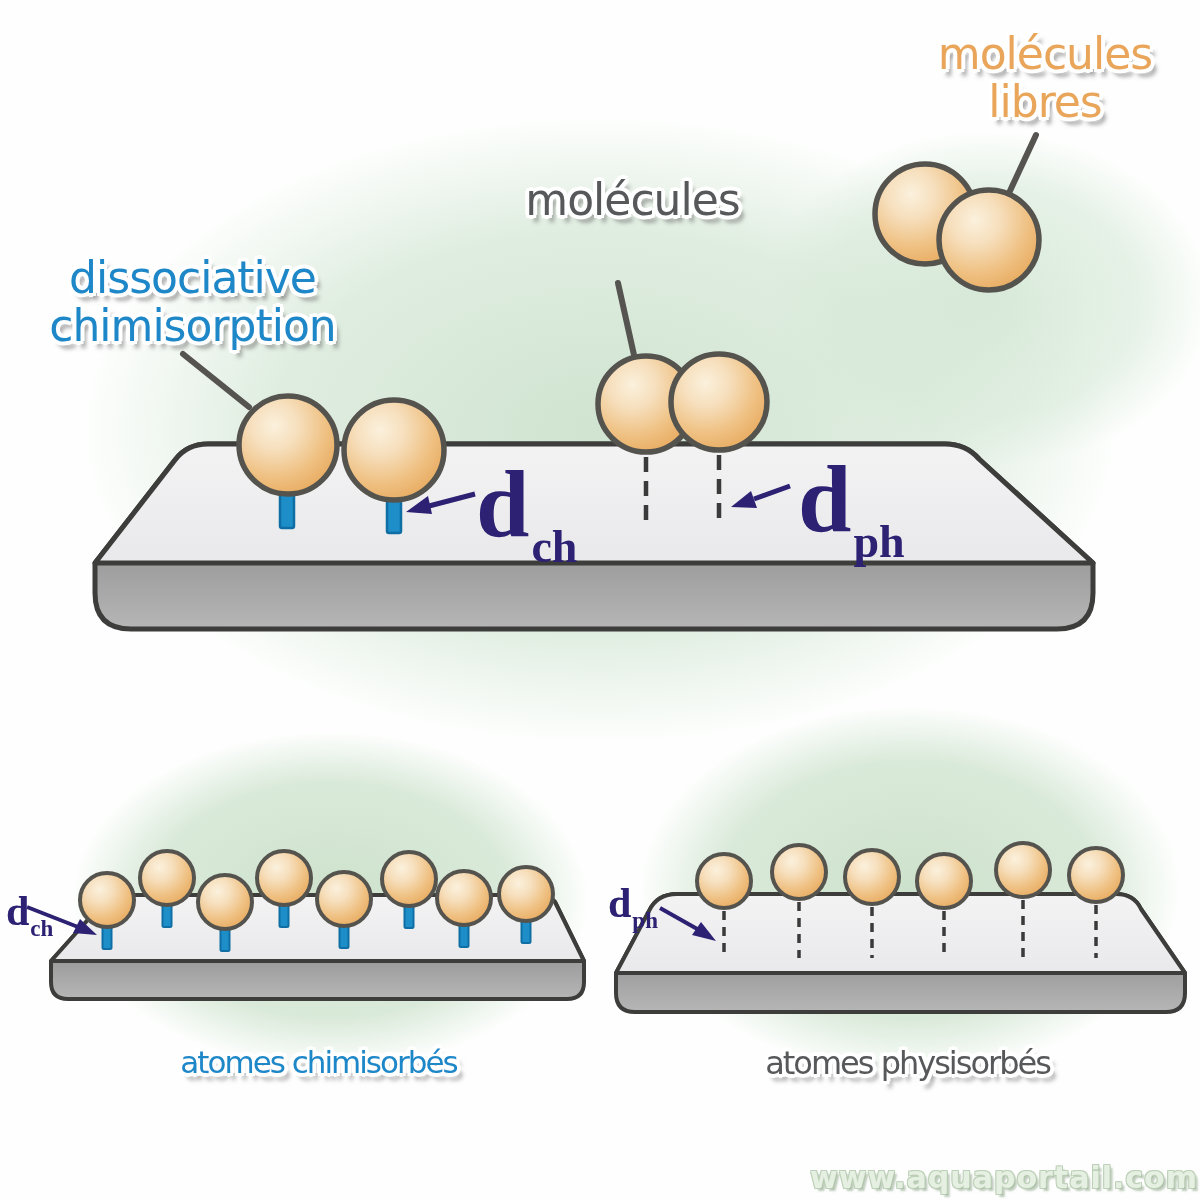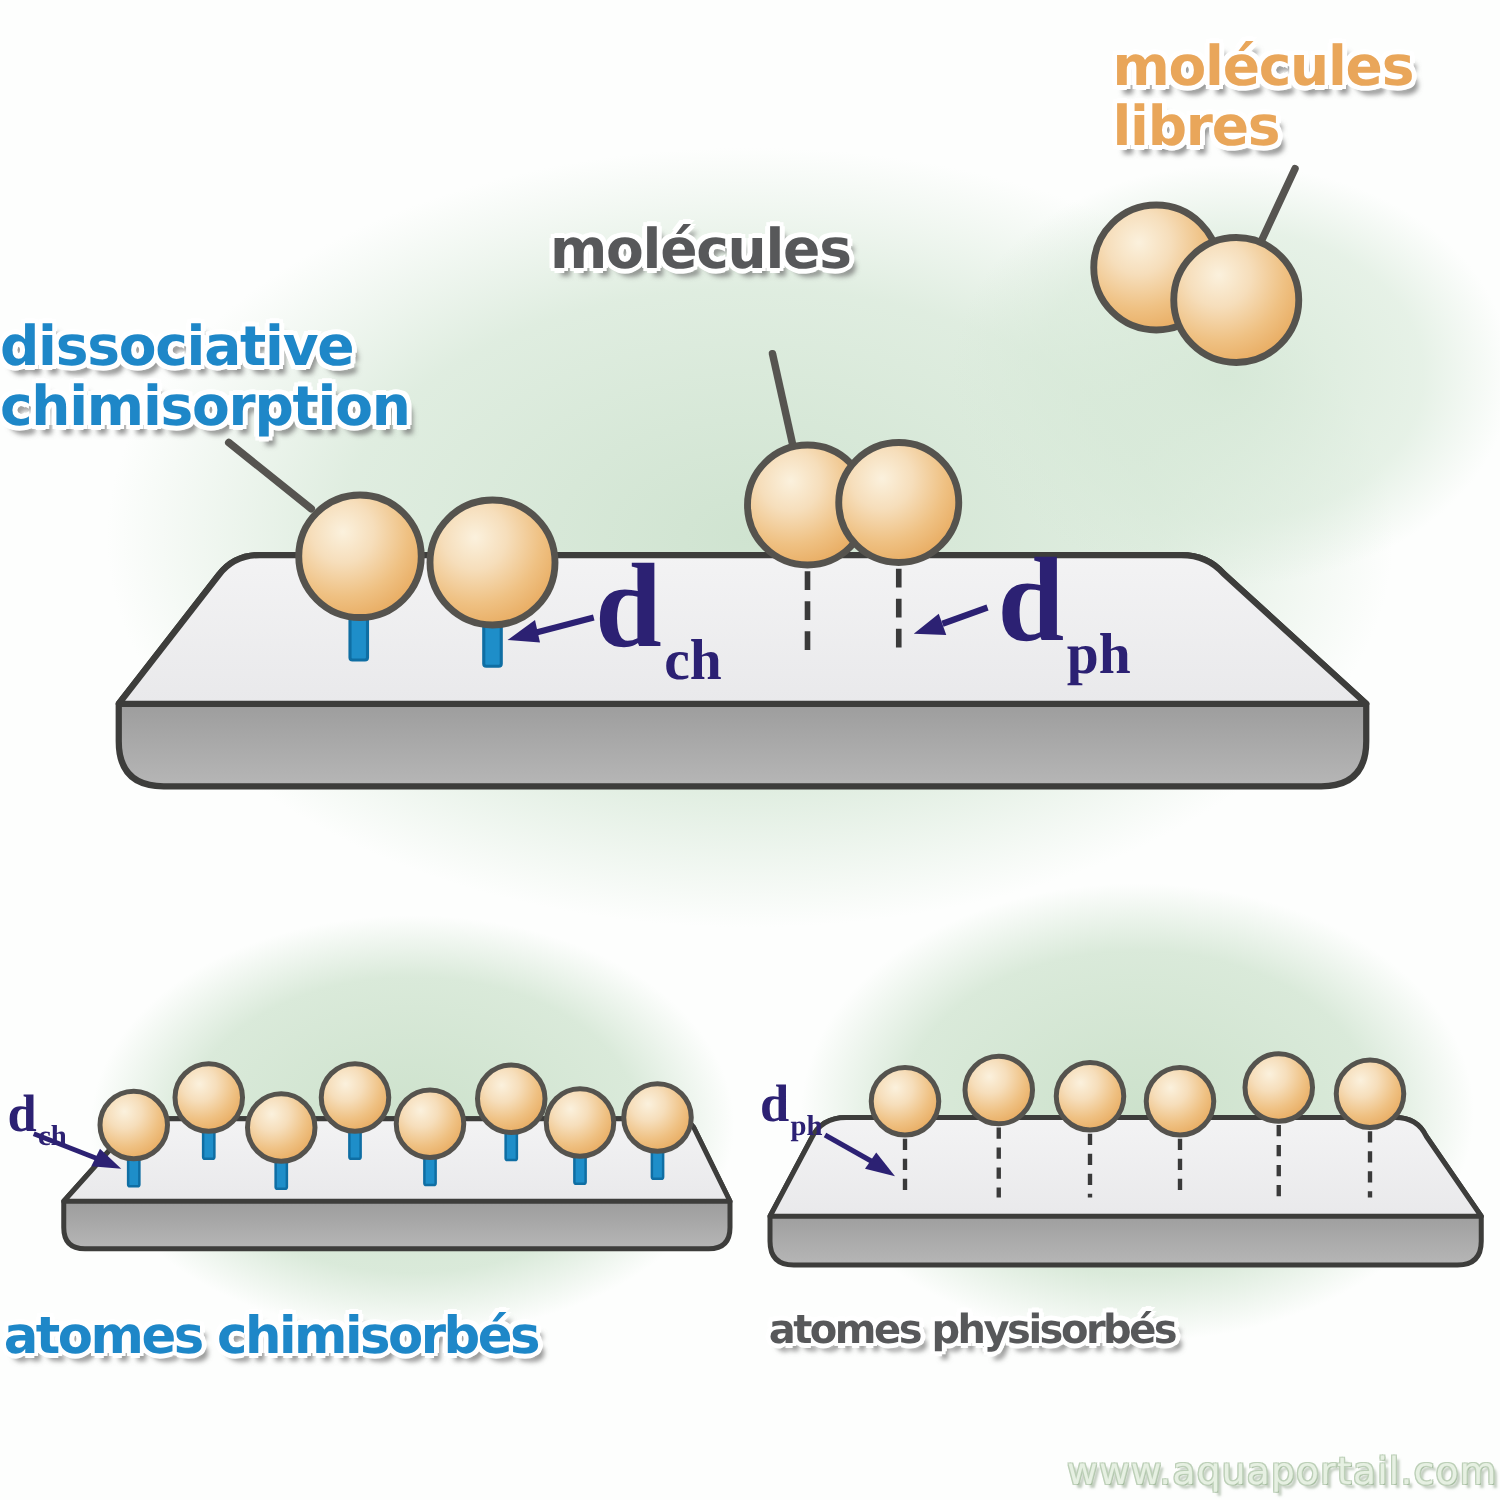--- a/index.html
+++ b/index.html
@@ -9,36 +9,36 @@
       radial-gradient(ellipse 330px 215px at 330px 900px, rgba(202,224,201,0.95) 0%, rgba(206,227,206,0.75) 55%, rgba(255,255,255,0) 78%),
       radial-gradient(ellipse 345px 235px at 910px 890px, rgba(202,224,201,0.95) 0%, rgba(206,227,206,0.75) 55%, rgba(255,255,255,0) 78%),
       radial-gradient(ellipse 280px 210px at 985px 300px, rgba(210,230,211,0.85) 0%, rgba(215,233,216,0.6) 55%, rgba(255,255,255,0) 80%),
       radial-gradient(ellipse 660px 400px at 600px 430px, rgba(205,226,206,0.95) 0%, rgba(211,230,212,0.7) 50%, rgba(255,255,255,0) 78%),
       #fdfefd;
     font-family:"DejaVu Sans","Liberation Sans",sans-serif;
   }
   svg#scene{position:absolute;left:0;top:0;width:1200px;height:1200px;}
   
   .headline{
-    position:absolute;font-weight:bold;letter-spacing:-1px;text-align:left;line-height:1.08;
+    position:absolute;font-weight:normal;letter-spacing:-1px;text-align:center;line-height:1.08;
     text-shadow:-3px -3px 0 #fff,3px -3px 0 #fff,-3px 3px 0 #fff,3px 3px 0 #fff,
                  -4px 0 0 #fff,4px 0 0 #fff,0 -4px 0 #fff,0 4px 0 #fff,
                  5px 7px 4px rgba(105,105,105,0.7);
   }
   .blue-head{color:#1e87c8;}
   .gray-head{color:#57585a;}
   .orange-head{color:#e9a65a;}
   
-  .dlabel{position:absolute;font-family:"Liberation Serif","DejaVu Serif",serif;font-weight:bold;color:#2c2173;white-space:nowrap;}
+  .dlabel{position:absolute;font-family:"Liberation Serif","DejaVu Serif",serif;font-weight:bold;color:#2c2173;white-space:nowrap;margin-top:19px;}
   .dlabel .base{font-size:96px;line-height:0.78;}
   .dlabel .sub{font-size:46px;vertical-align:-26px;margin-left:2px;}
   .dlabel.small .base{font-size:42px;line-height:0.8;}
   .dlabel.small .sub{font-size:23px;vertical-align:-11px;margin-left:1px;}
   .watermark{
-    position:absolute;right:2px;top:1160px;font-weight:normal;font-size:30px;letter-spacing:1px;
+    position:absolute;right:2px;top:1160px;font-weight:bold;font-size:30px;letter-spacing:1px;
     color:#e6f0e2;white-space:nowrap;
     text-shadow:-1px -1px 0 #bdd0b8,1px -1px 0 #bdd0b8,-1px 1px 0 #bdd0b8,1px 1px 0 #a9bfa3,3px 3px 2px rgba(150,170,145,0.6);
   }
 </style>
 </head>
 <body>
 
 <div id="canvas">
 
   <svg id="scene" viewBox="0 0 1200 1200">
@@ -147,21 +147,21 @@
 
   <div class="headline gray-head" style="left:440px;top:176px;width:385px;font-size:44px;">
     <div>molécules</div>
   </div>
 
   <div class="headline orange-head" style="left:890px;top:30px;width:310px;font-size:44px;">
     <div>molécules</div>
     <div>libres</div>
   </div>
 
-  <div class="headline blue-head" style="left:3px;top:1046px;width:585px;font-size:41px;letter-spacing:-2px;">atomes chimisorbés</div>
+  <div class="headline blue-head" style="left:26px;top:1046px;width:585px;font-size:31px;letter-spacing:-2px;">atomes chimisorbés</div>
 
   <div class="headline gray-head" style="left:615px;top:1046px;width:585px;font-size:32px;letter-spacing:-2px;">atomes physisorbés</div>
 
   <div class="dlabel" style="left:476px;top:448px;">
     <span class="base">d</span><span class="sub">ch</span>
   </div>
 
   <div class="dlabel" style="left:798px;top:443px;">
     <span class="base">d</span><span class="sub">ph</span>
   </div>

